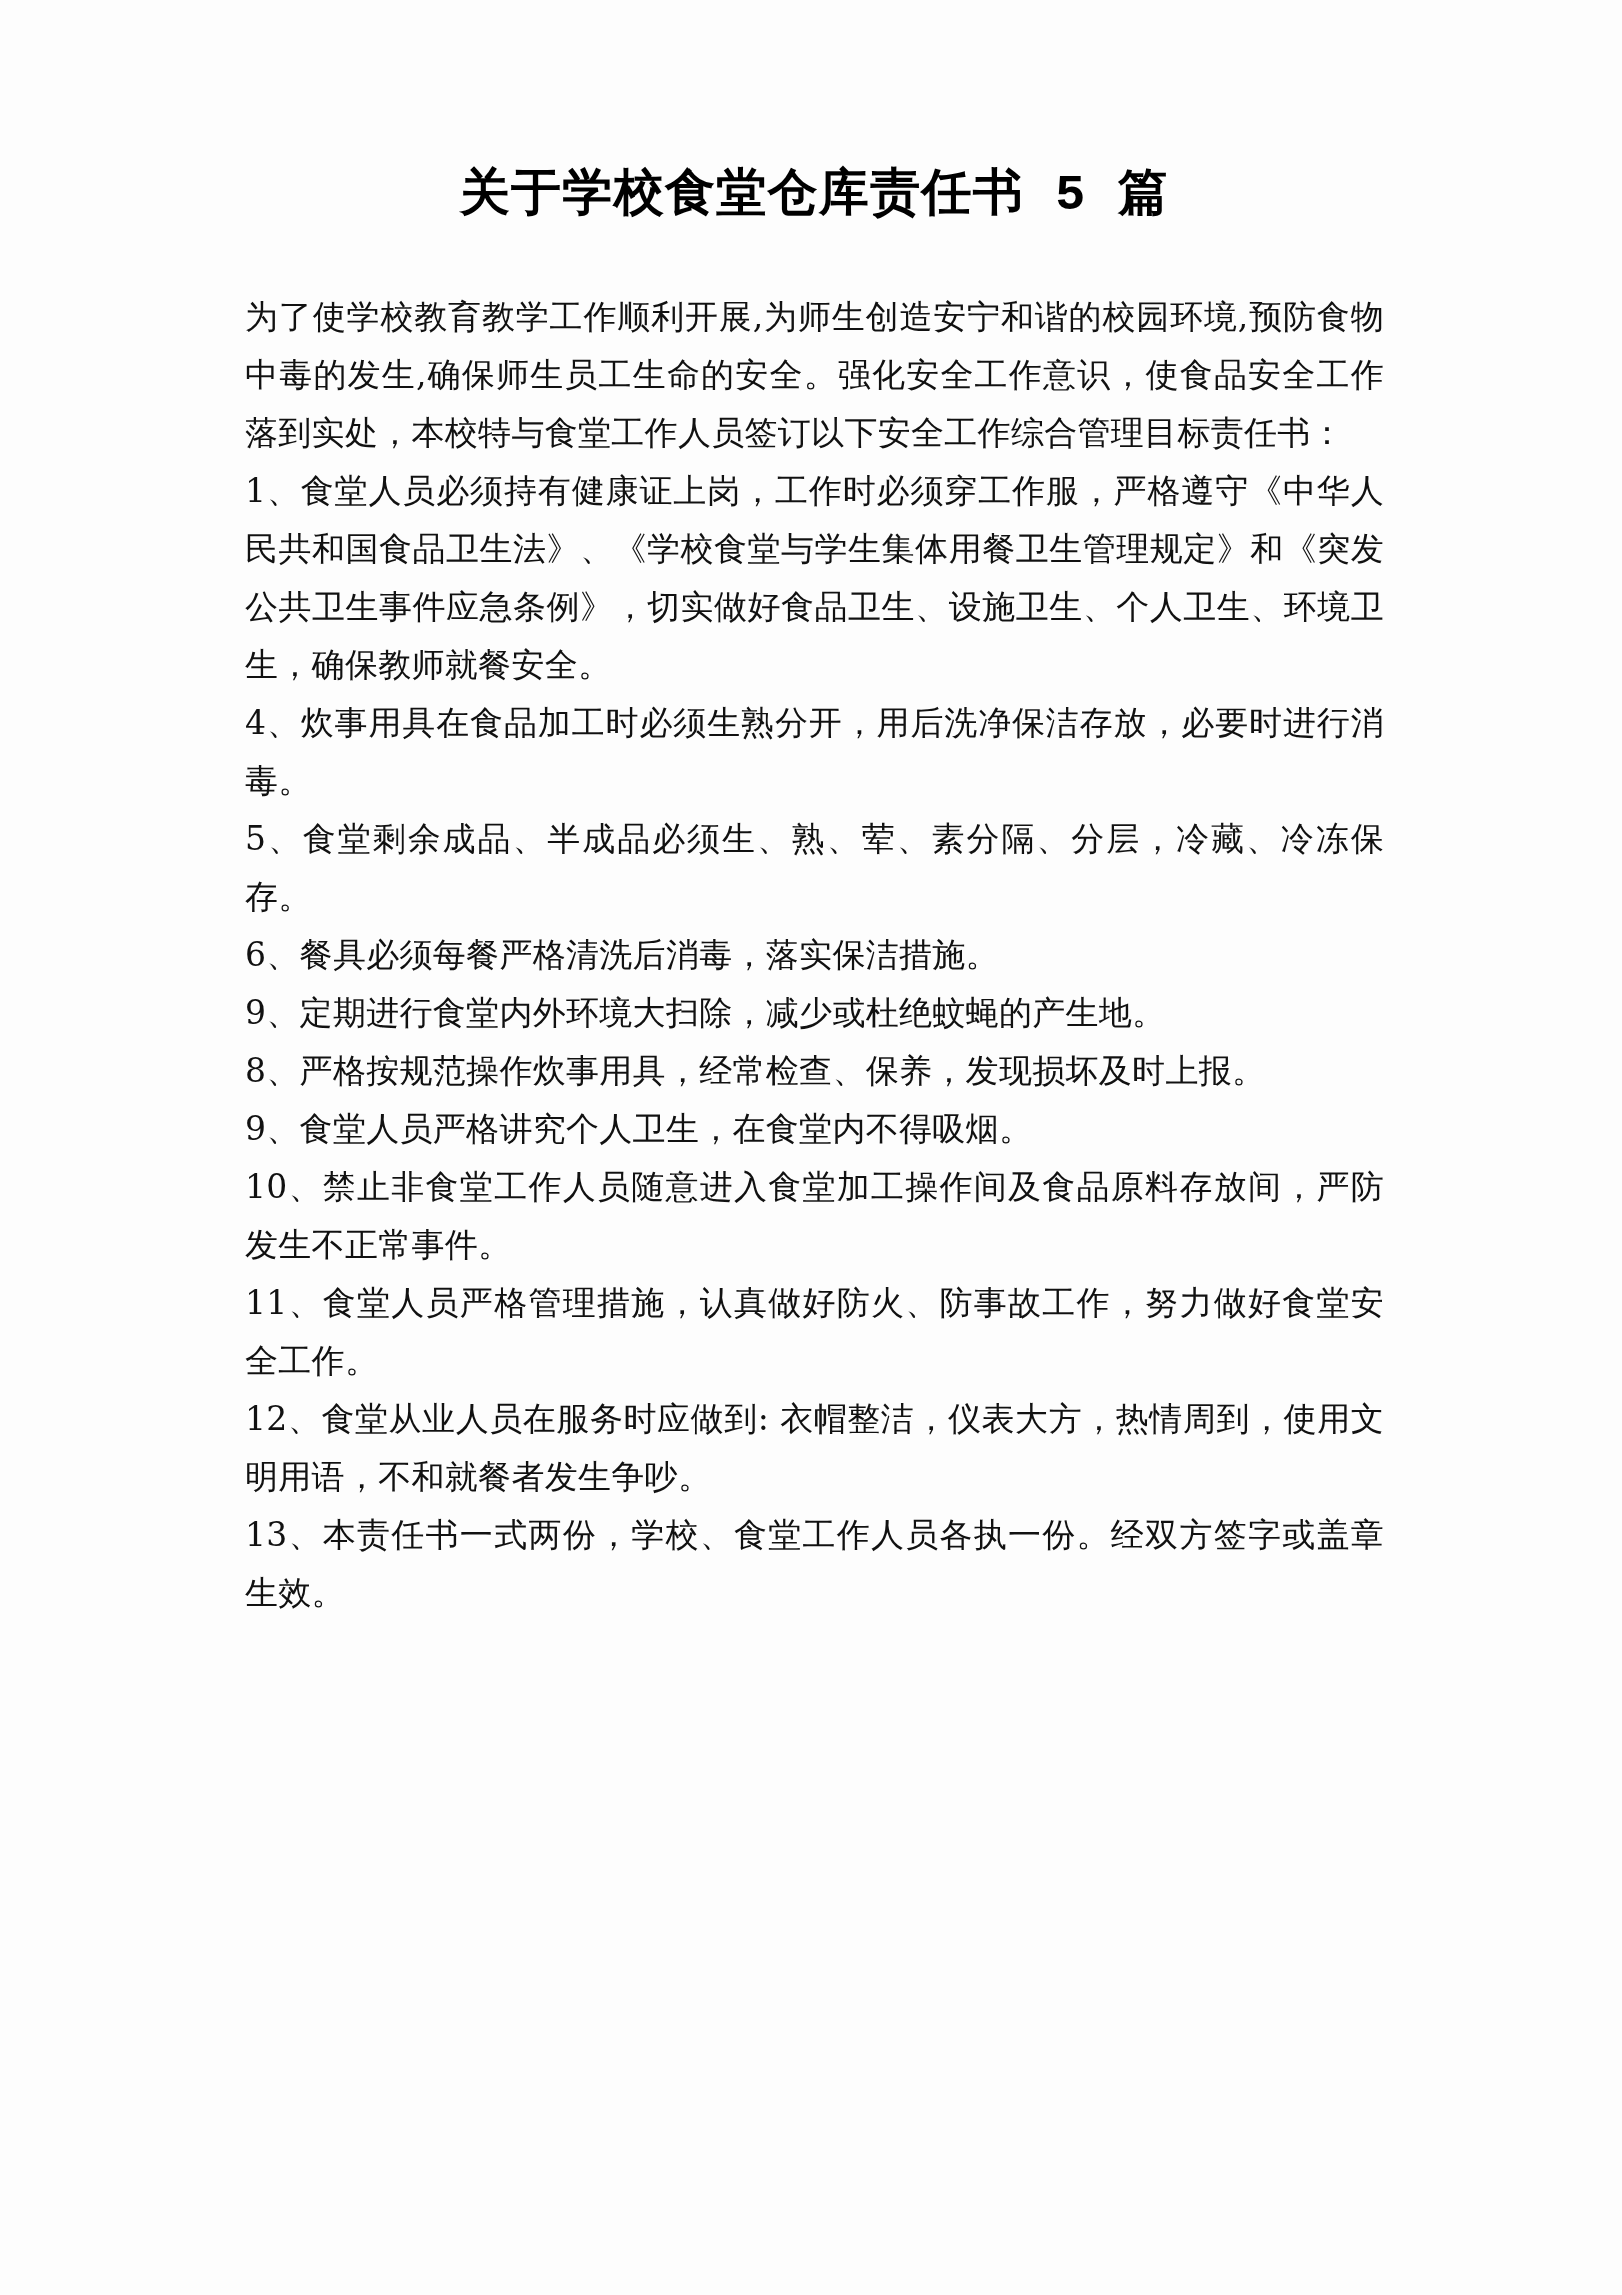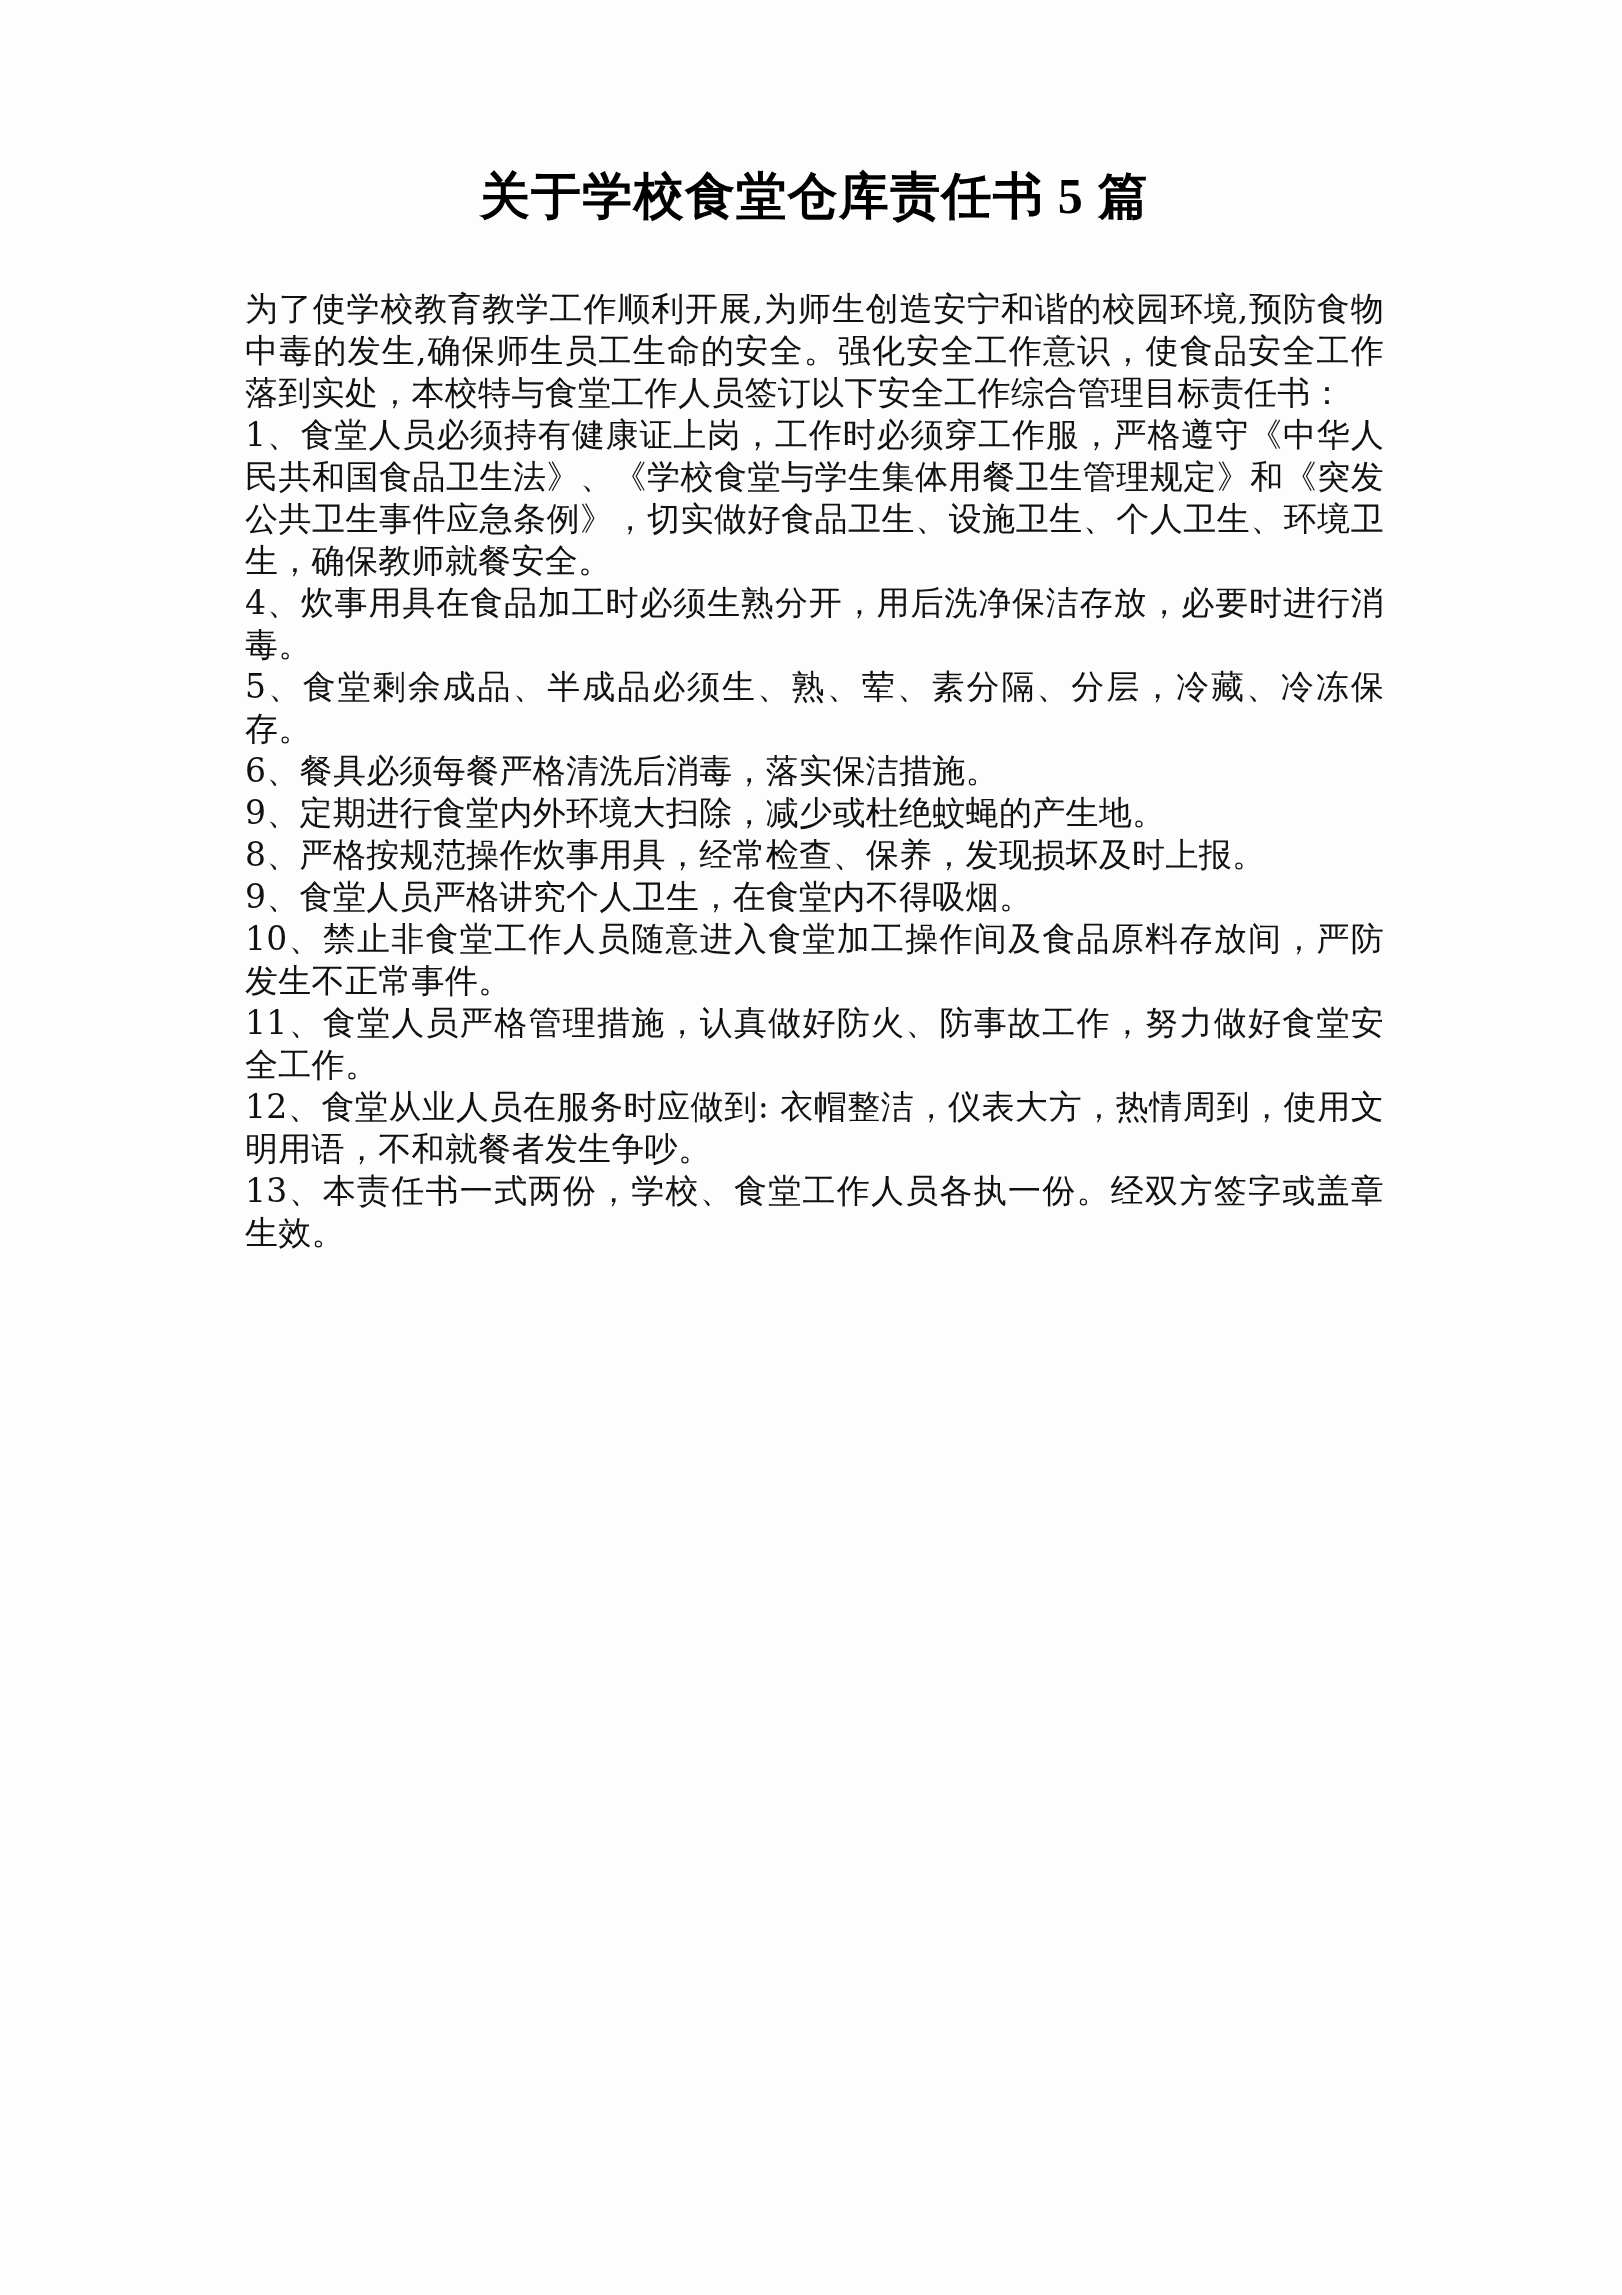--- a/index.html
+++ b/index.html
@@ -27,35 +27,35 @@
   .page-inner {
     position: absolute;
     left: 245px;
     top: 0;
     width: 1139px;
   }
   .doc-title {
     margin: 0;
     padding-top: 164px;
     text-align: center;
-    font-family: Liberation Serif, serif;
+    font-family: Liberation Mono, monospace;
     font-weight: 700;
     font-size: 50px;
     line-height: 1.28;
     letter-spacing: 1.3px;
     color: #000000;
     white-space: nowrap;
   }
   .body-block {
     margin-top: 60px;
   }
   .para {
     margin: 0 0 0 0;
     font-size: 33px;
-    line-height: 42px;
+    line-height: 58px;
     text-align: justify;
     text-justify: inter-ideograph;
     color: #111111;
     letter-spacing: 0.3px;
     word-break: break-all;
   }
   .para.intro {
     text-indent: 0;
   }
   .para.clause {

